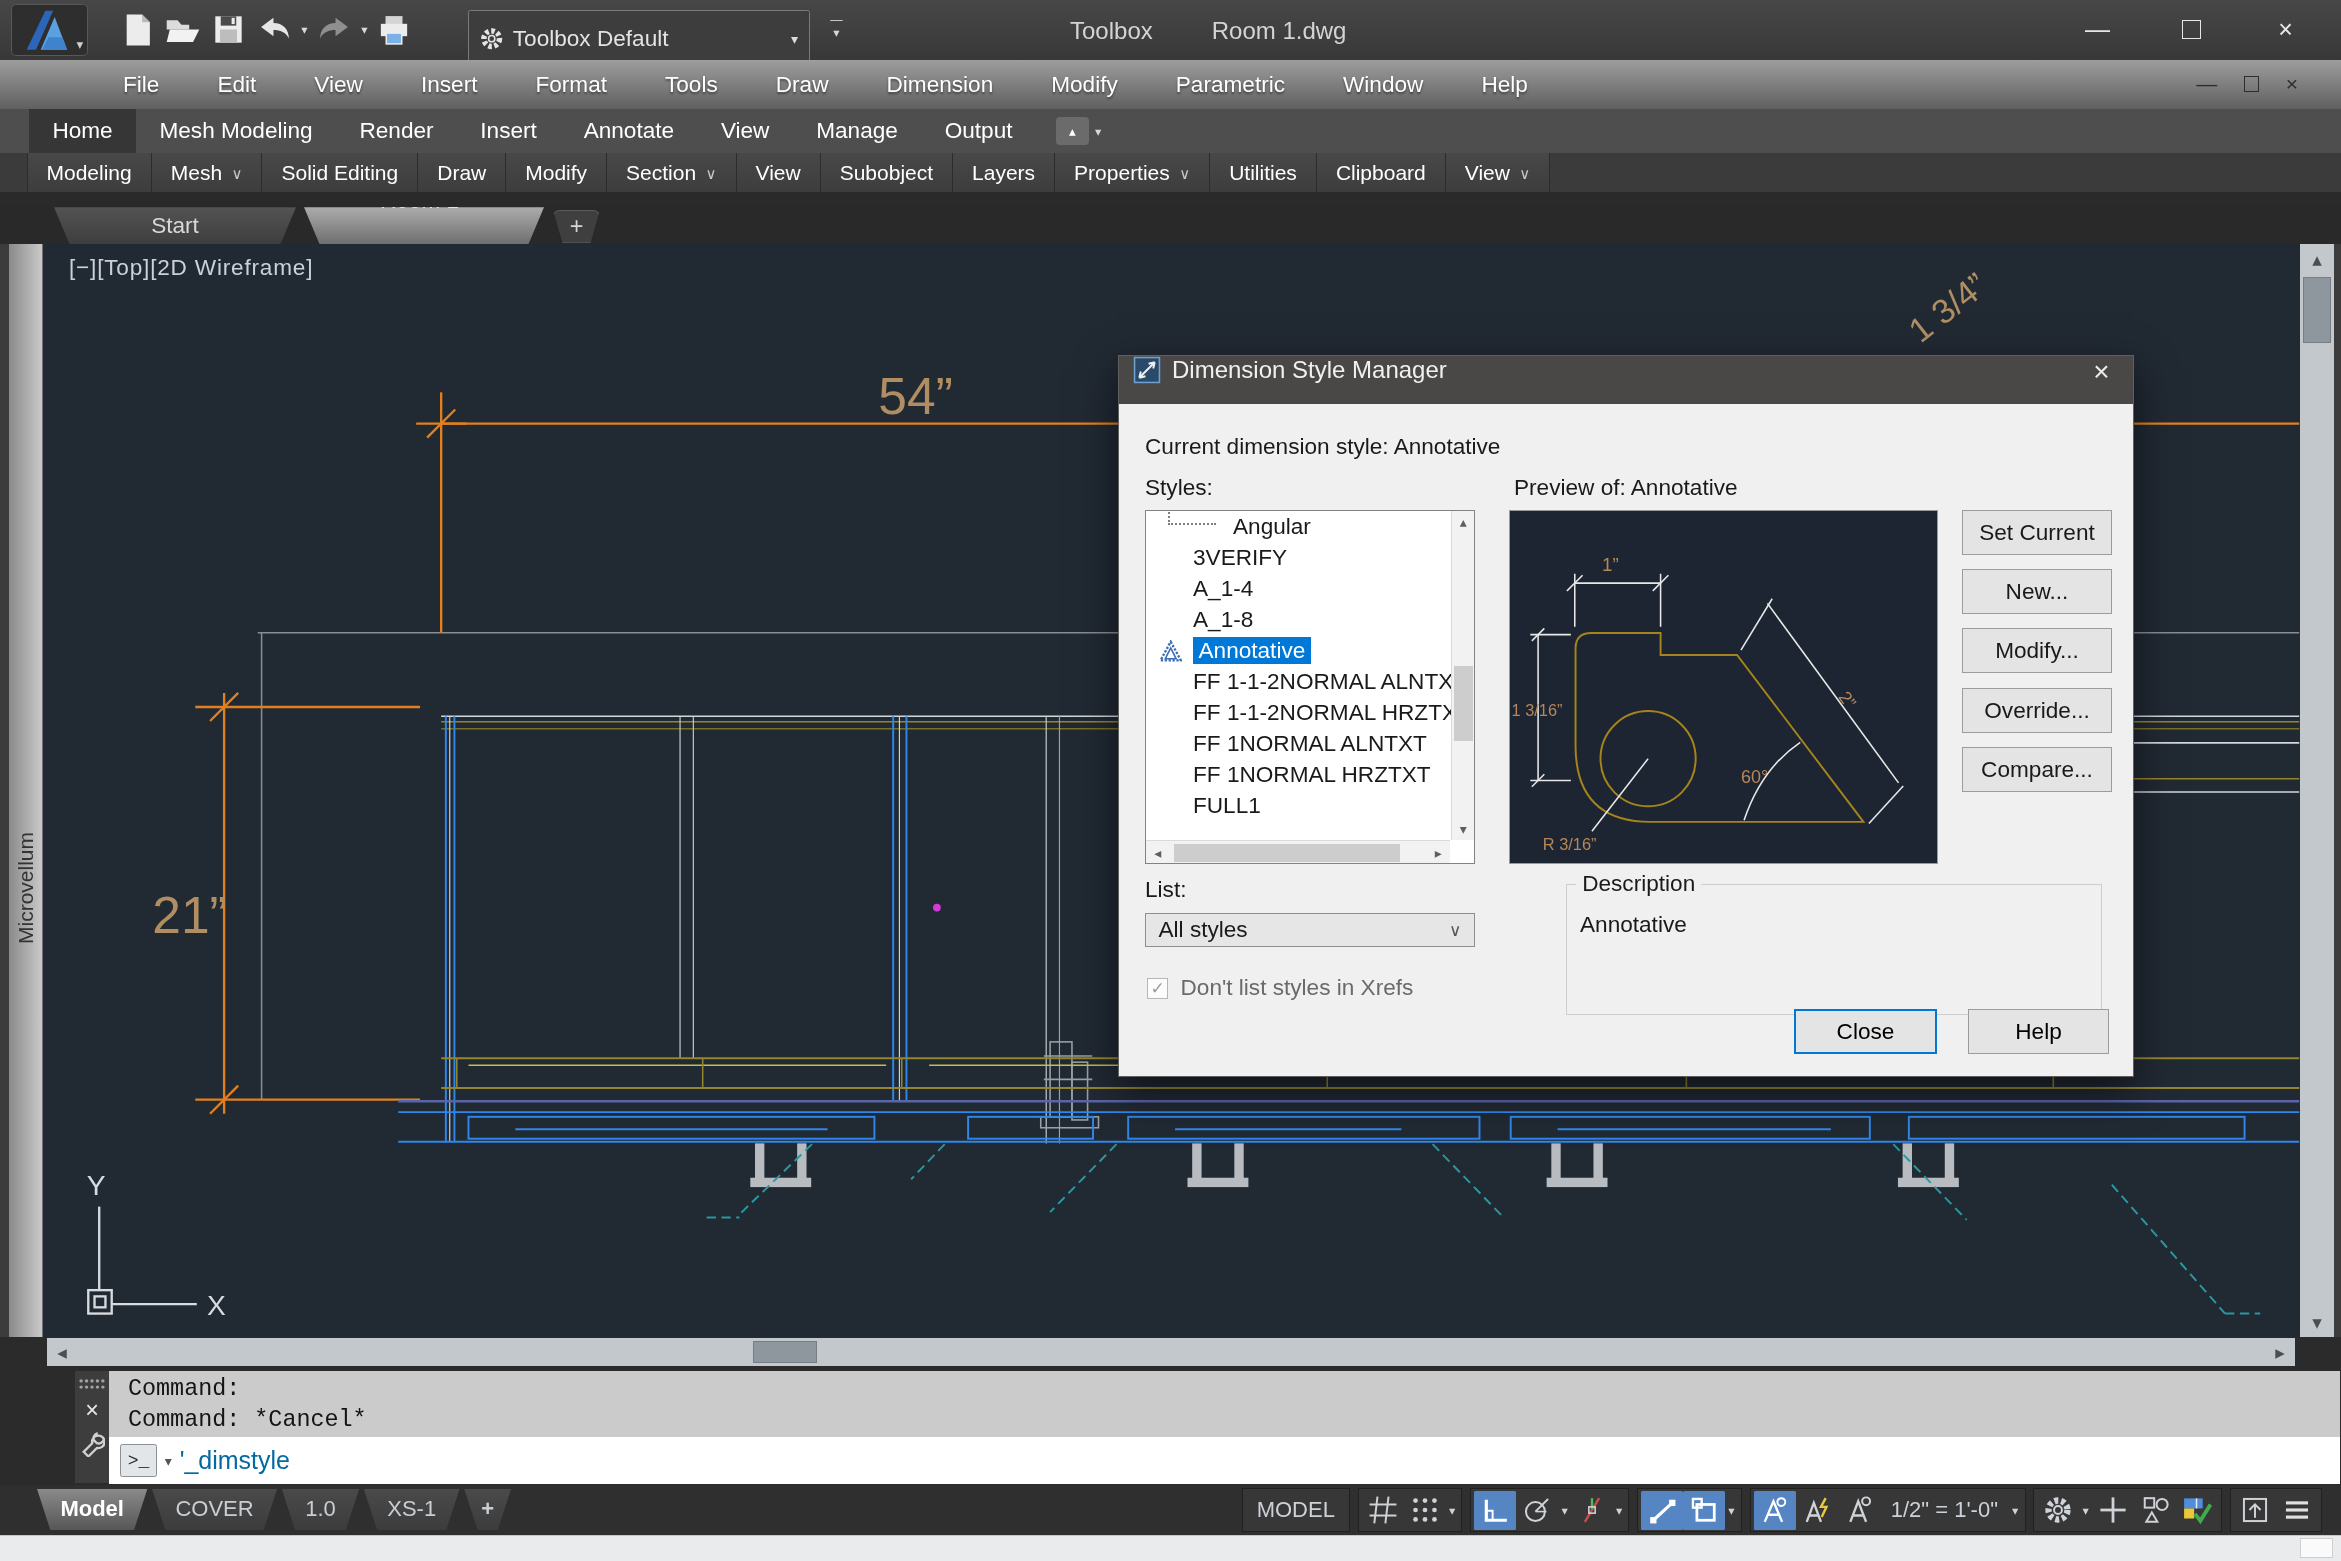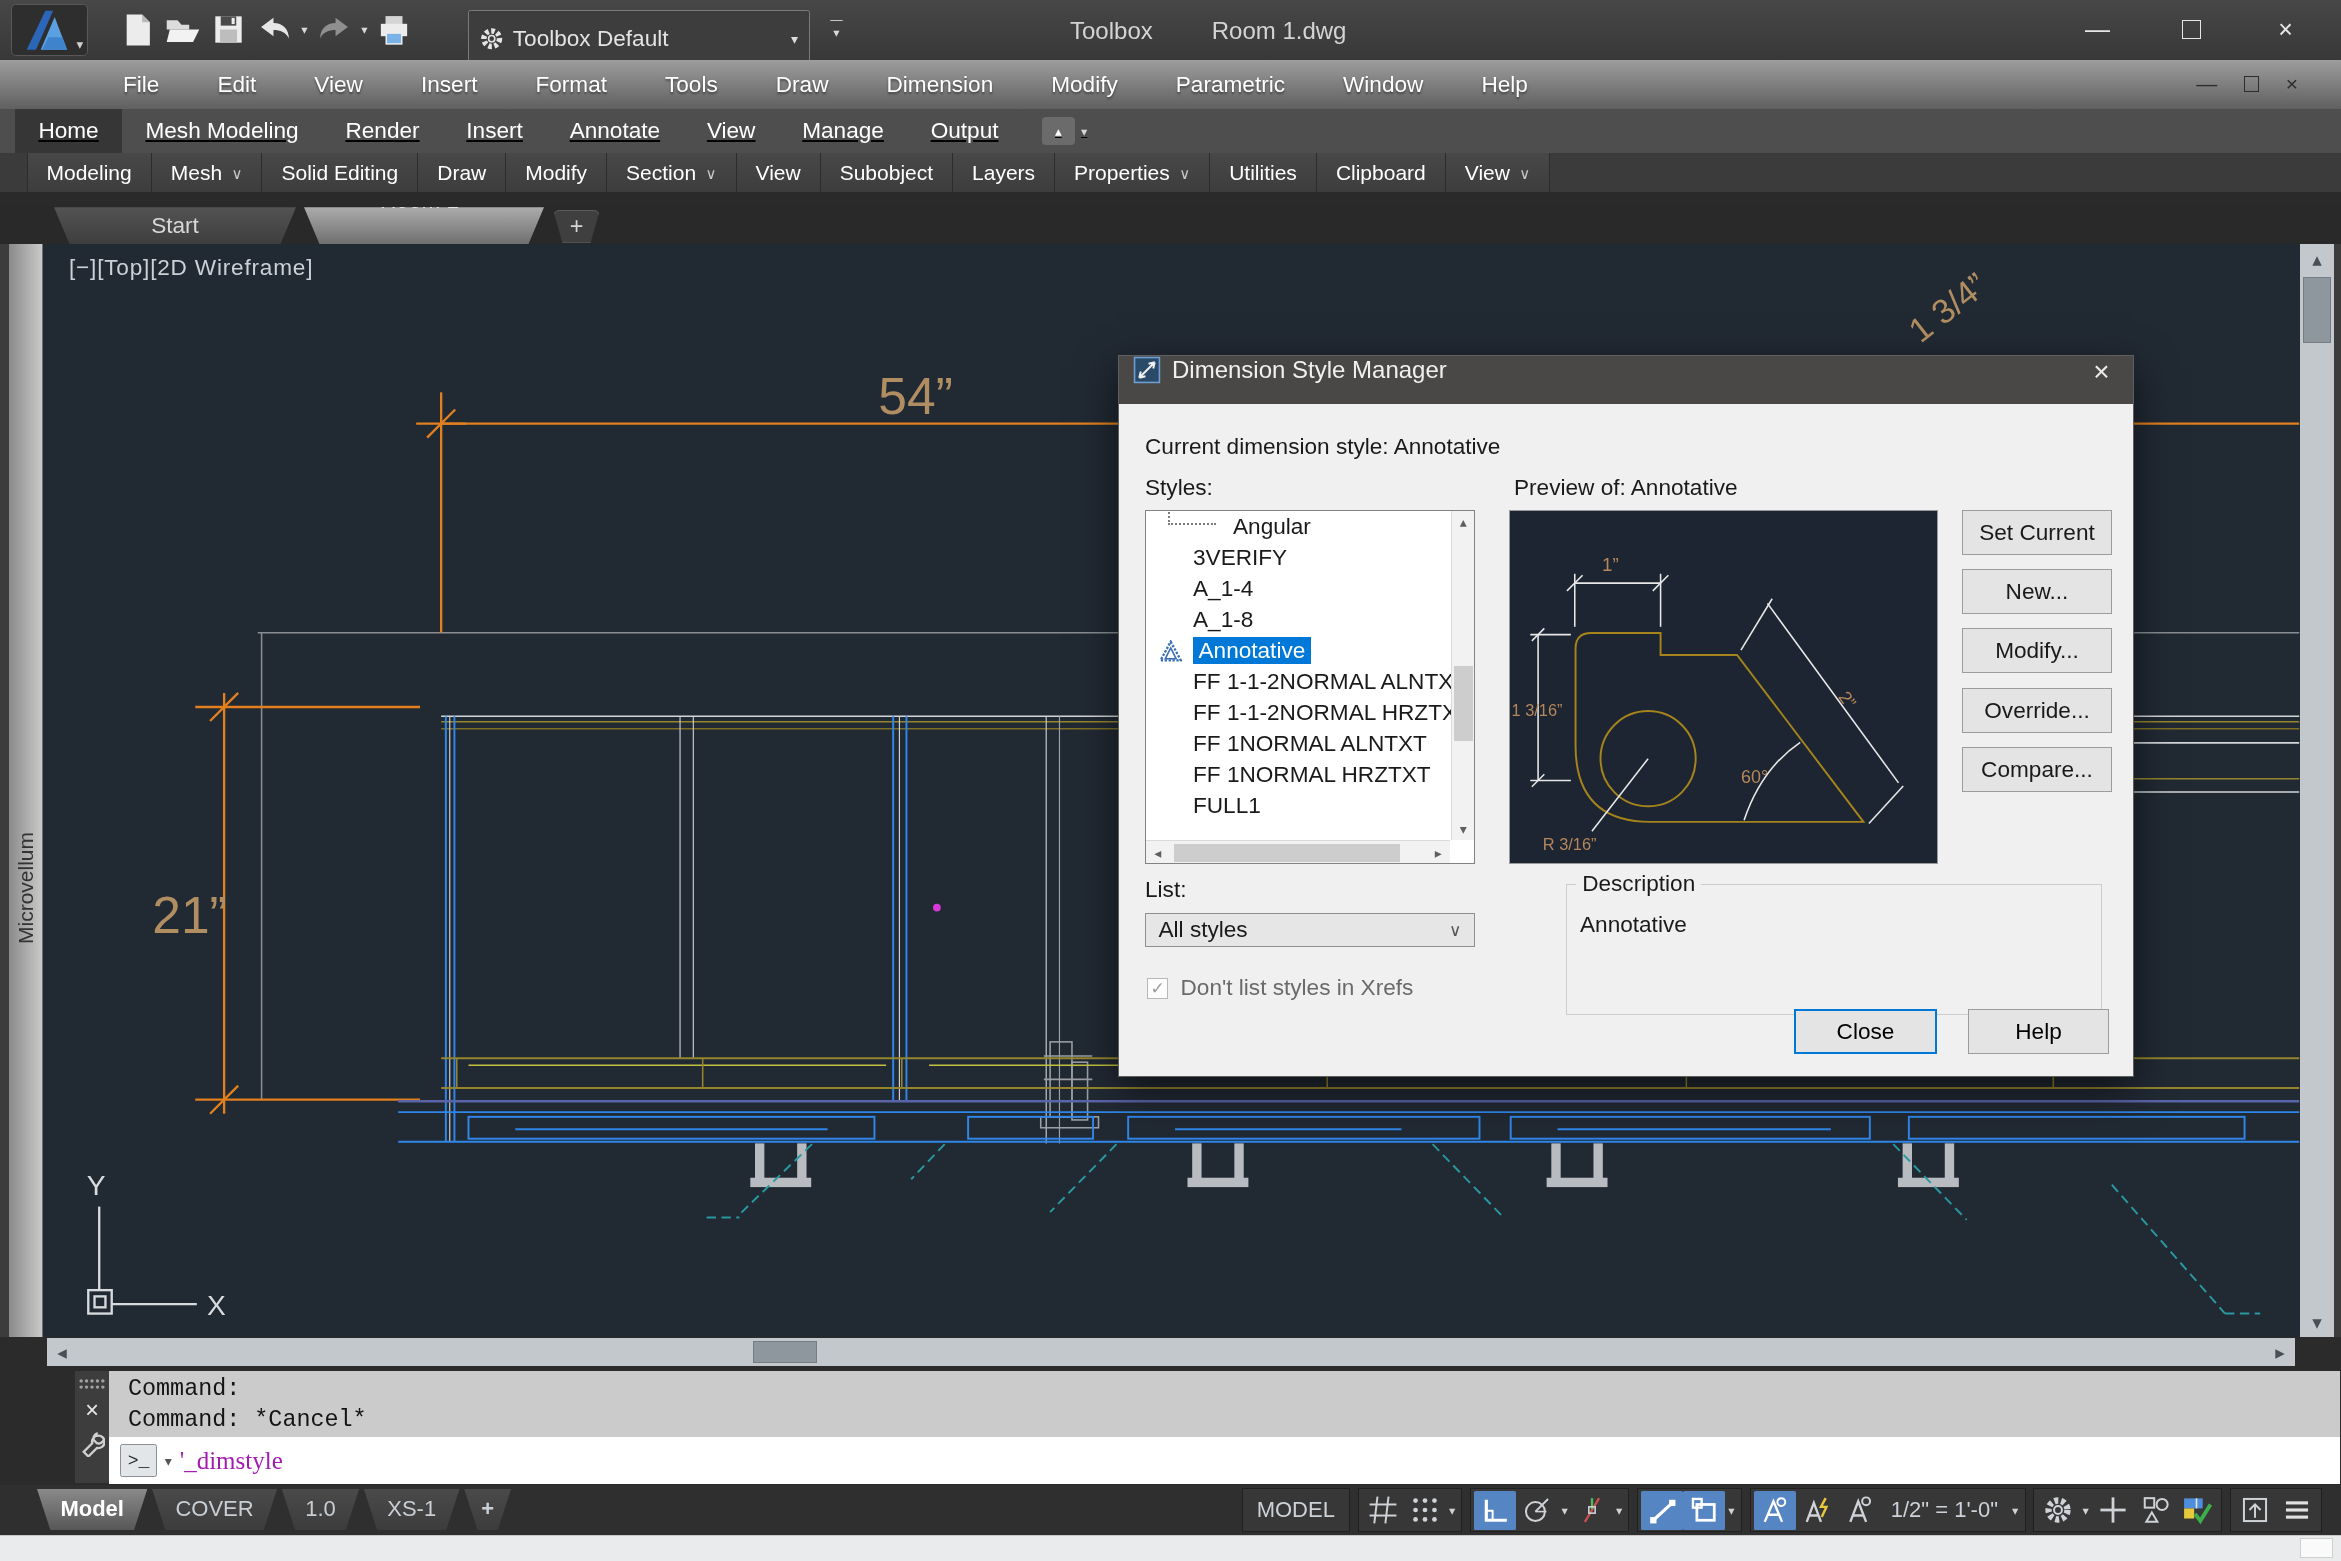--- a/index.html
+++ b/index.html
@@ -29,21 +29,21 @@
   
   .menubar { position:absolute; left:0; top:60px; width:2342px; height:49px;
     background:linear-gradient(#9d9d9d,#606060); display:flex; align-items:center; padding-left:94px; }
   .menu-item { color:#ffffff; font-size:22.6px; padding:0 29px; height:100%; display:flex; align-items:center;
     text-shadow:0 1.6px 2.3px rgba(0,0,0,.45); }
   .docwin { position:absolute; right:43px; top:72px; display:flex; gap:26.5px; align-items:center; color:#2d2d2d; font-size:21px; }
   .docwin .maxbox { border-color:#2d2d2d; width:15.6px; height:15.6px; }
 
   
   .ribbontabs { position:absolute; left:0; top:109px; width:2342px; height:44px; background:#4e4e4e;
-    display:flex; align-items:stretch; padding-left:15px;text-decoration:underline; }
+    display:flex; align-items:stretch; padding-left:29px; }
   .rtab { color:#fff; font-size:22.6px; padding:0 23.4px; display:flex; align-items:center; }
   .rtab.active { background:#363636; }
   .rtab-overflow { display:flex; align-items:center; gap:6.2px; margin-left:20px; }
   .rtab-overflow .box { width:33px; height:28px; background:#6b6b6b; border-radius:3.9px; color:#fff;
     font-size:13.3px; display:flex; align-items:center; justify-content:center; }
   .rtab-overflow .caret { color:#d8d8d8; font-size:12.5px; }
   .ribbonpanels { position:absolute; left:0; top:153px; width:2342px; height:39px; background:#3b3b3b;
     display:flex; align-items:stretch; padding-left:26.5px; }
   .rpanel { background:linear-gradient(#484848,#3d3d3d); border-right:1.6px solid #2c2c2c; color:#fff;
     font-size:21px; padding:0 19px; display:flex; align-items:center; gap:9.4px; }
@@ -134,22 +134,22 @@
     display:flex; flex-direction:column; align-items:center; gap:7.8px; padding-top:6.2px; }
   .cmdrail .x { color:#e8e8e8; font-size:23.4px; line-height:23.4px; }
   .cmdhistory { position:absolute; left:109px; top:3.1px; width:2231px; height:66px; background:#cbcbcb;
     font-family:"Liberation Mono", monospace; font-size:23.4px; color:#141414; padding:3.1px 0 0 19px; line-height:31px; }
   .cmdinput { position:absolute; left:109px; top:69px; width:2231px; height:47px; background:#ffffff;
     display:flex; align-items:center; padding-left:11px; gap:7.8px; }
   .prompt-badge { width:37px; height:33px; background:#e2e6e9; border:0.8px solid #8a9096; border-radius:2.3px;
     font-family:"Liberation Mono", monospace; font-size:18px; color:#2a2a2a;
     display:flex; align-items:center; justify-content:center; }
   .cmdinput .caret { color:#555; font-size:14px; }
-  .cmdinput input { border:none; outline:none; flex:1; font-family:Liberation Serif, serif;
-    font-size:25px; color:#a21caf; background:transparent; }
+  .cmdinput input { border:none; outline:none; flex:1; font-family:Liberation Sans, sans-serif;
+    font-size:25px; color:#0369a1; background:transparent; }
 
   
   .statusbar { position:absolute; left:0; top:1485px; width:2342px; height:50px; background:#2f2f2f; }
   .laytabs { position:absolute; left:37px; top:3.9px; display:flex; }
   .ltab { height:41px; margin-right:4.7px; padding:0 23.4px; display:flex; align-items:center; justify-content:center;
     font-size:22px; color:#c9ced3; background:linear-gradient(#4a4a4a,#3c3c3c);
     clip-path:polygon(0 0,100% 0,calc(100% - 13.3px) 100%,13.3px 100%); }
   .ltab.active { background:linear-gradient(#8a8a8a,#575757); color:#ffffff; font-weight:bold; }
   .ltab.plus { padding:0 17px; font-weight:bold; }
   .stright { position:absolute; right:20px; top:3.1px; display:flex; align-items:center; gap:7.8px; height:44px; }

